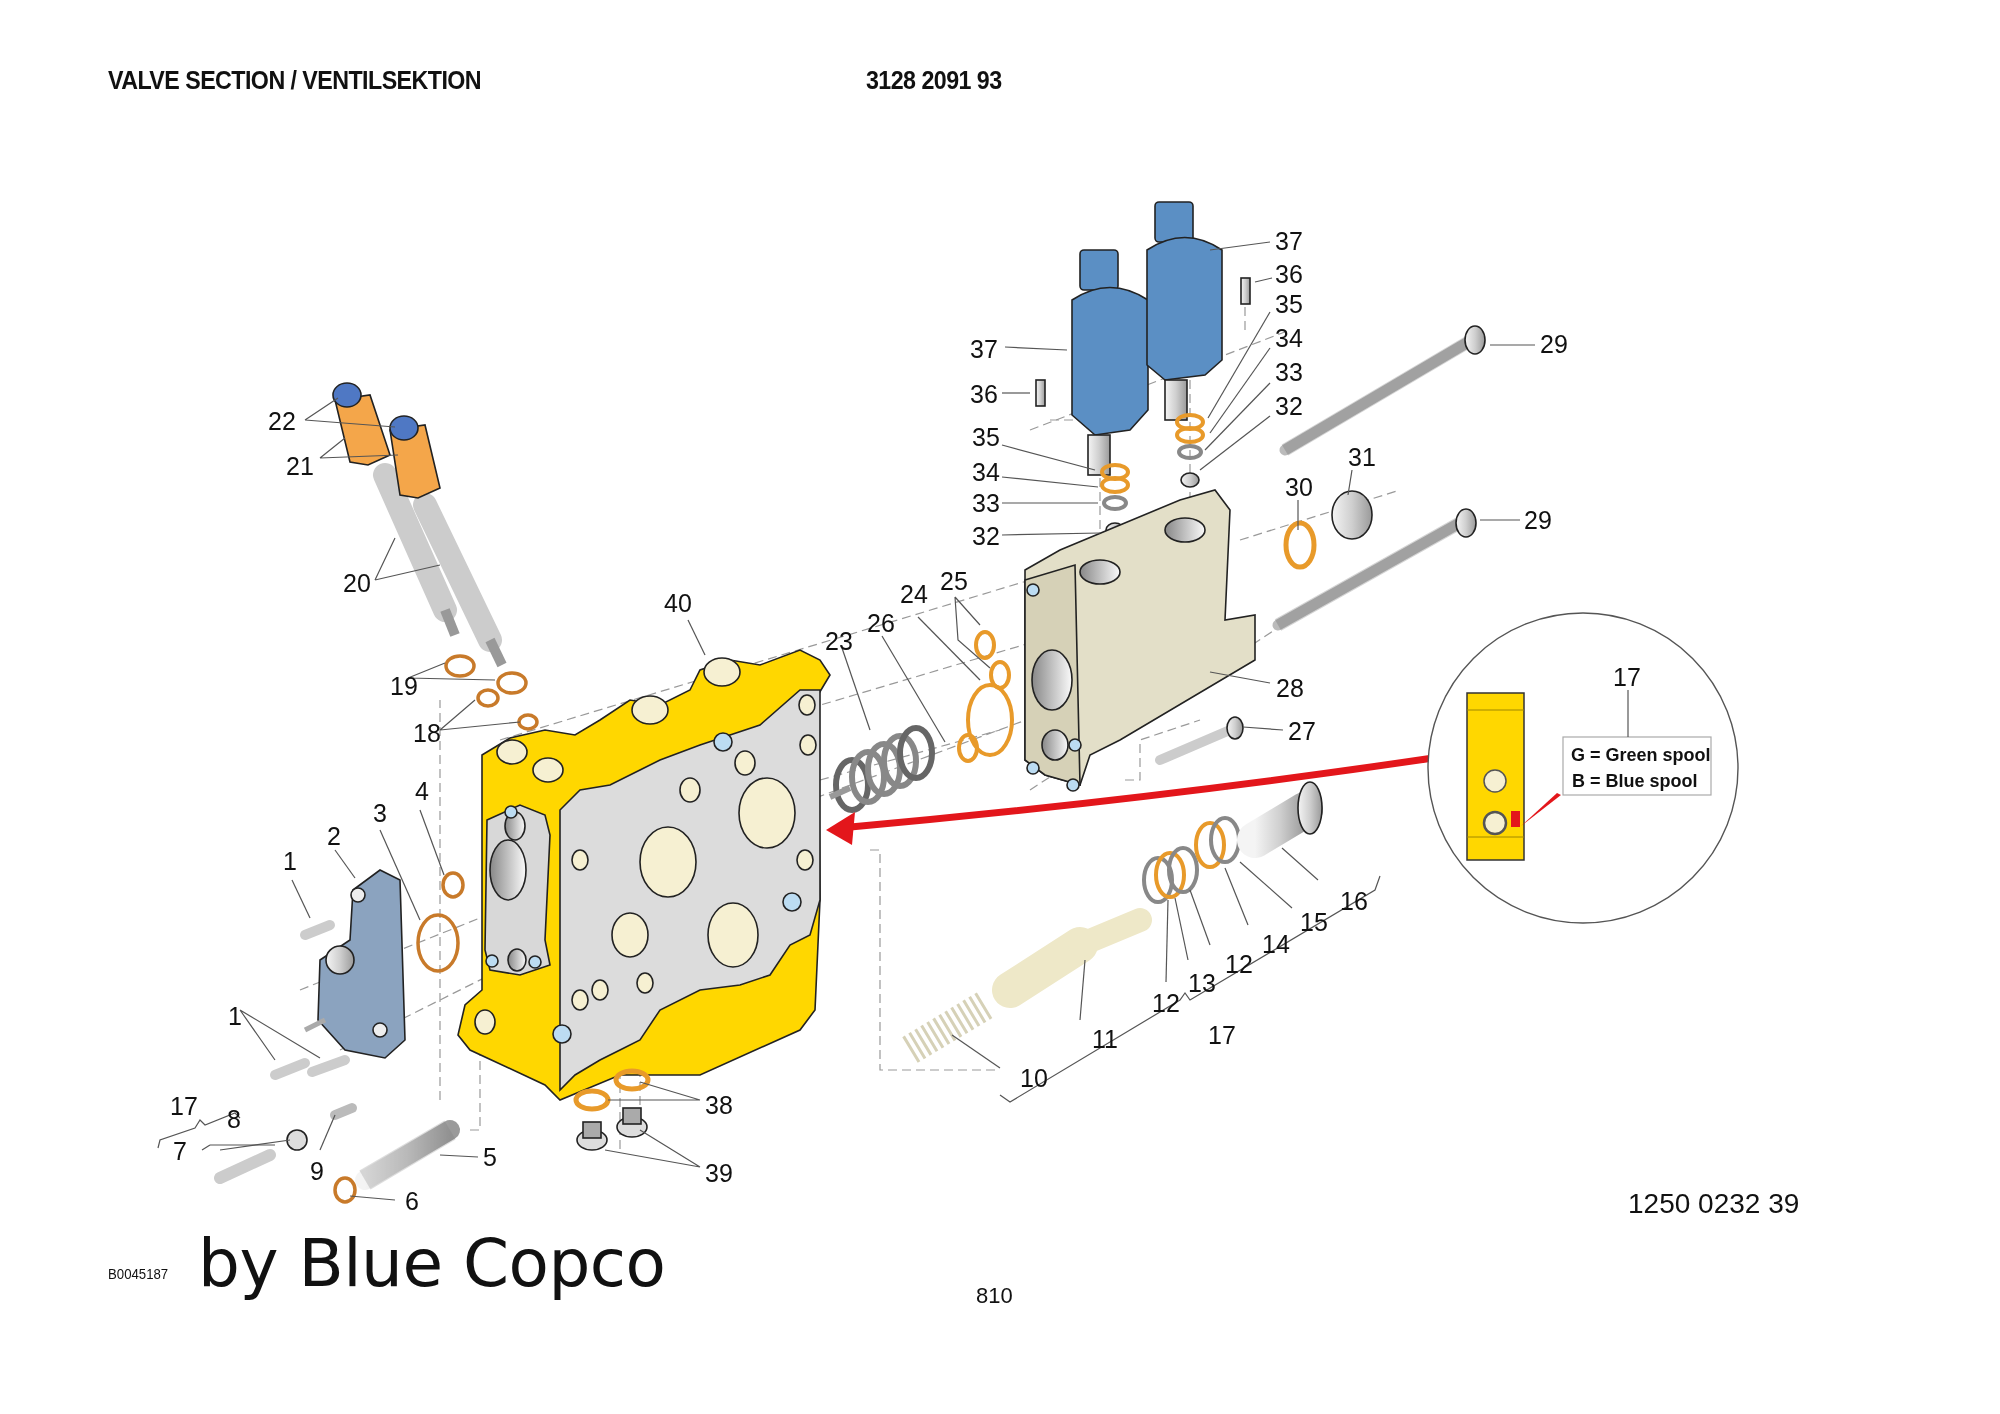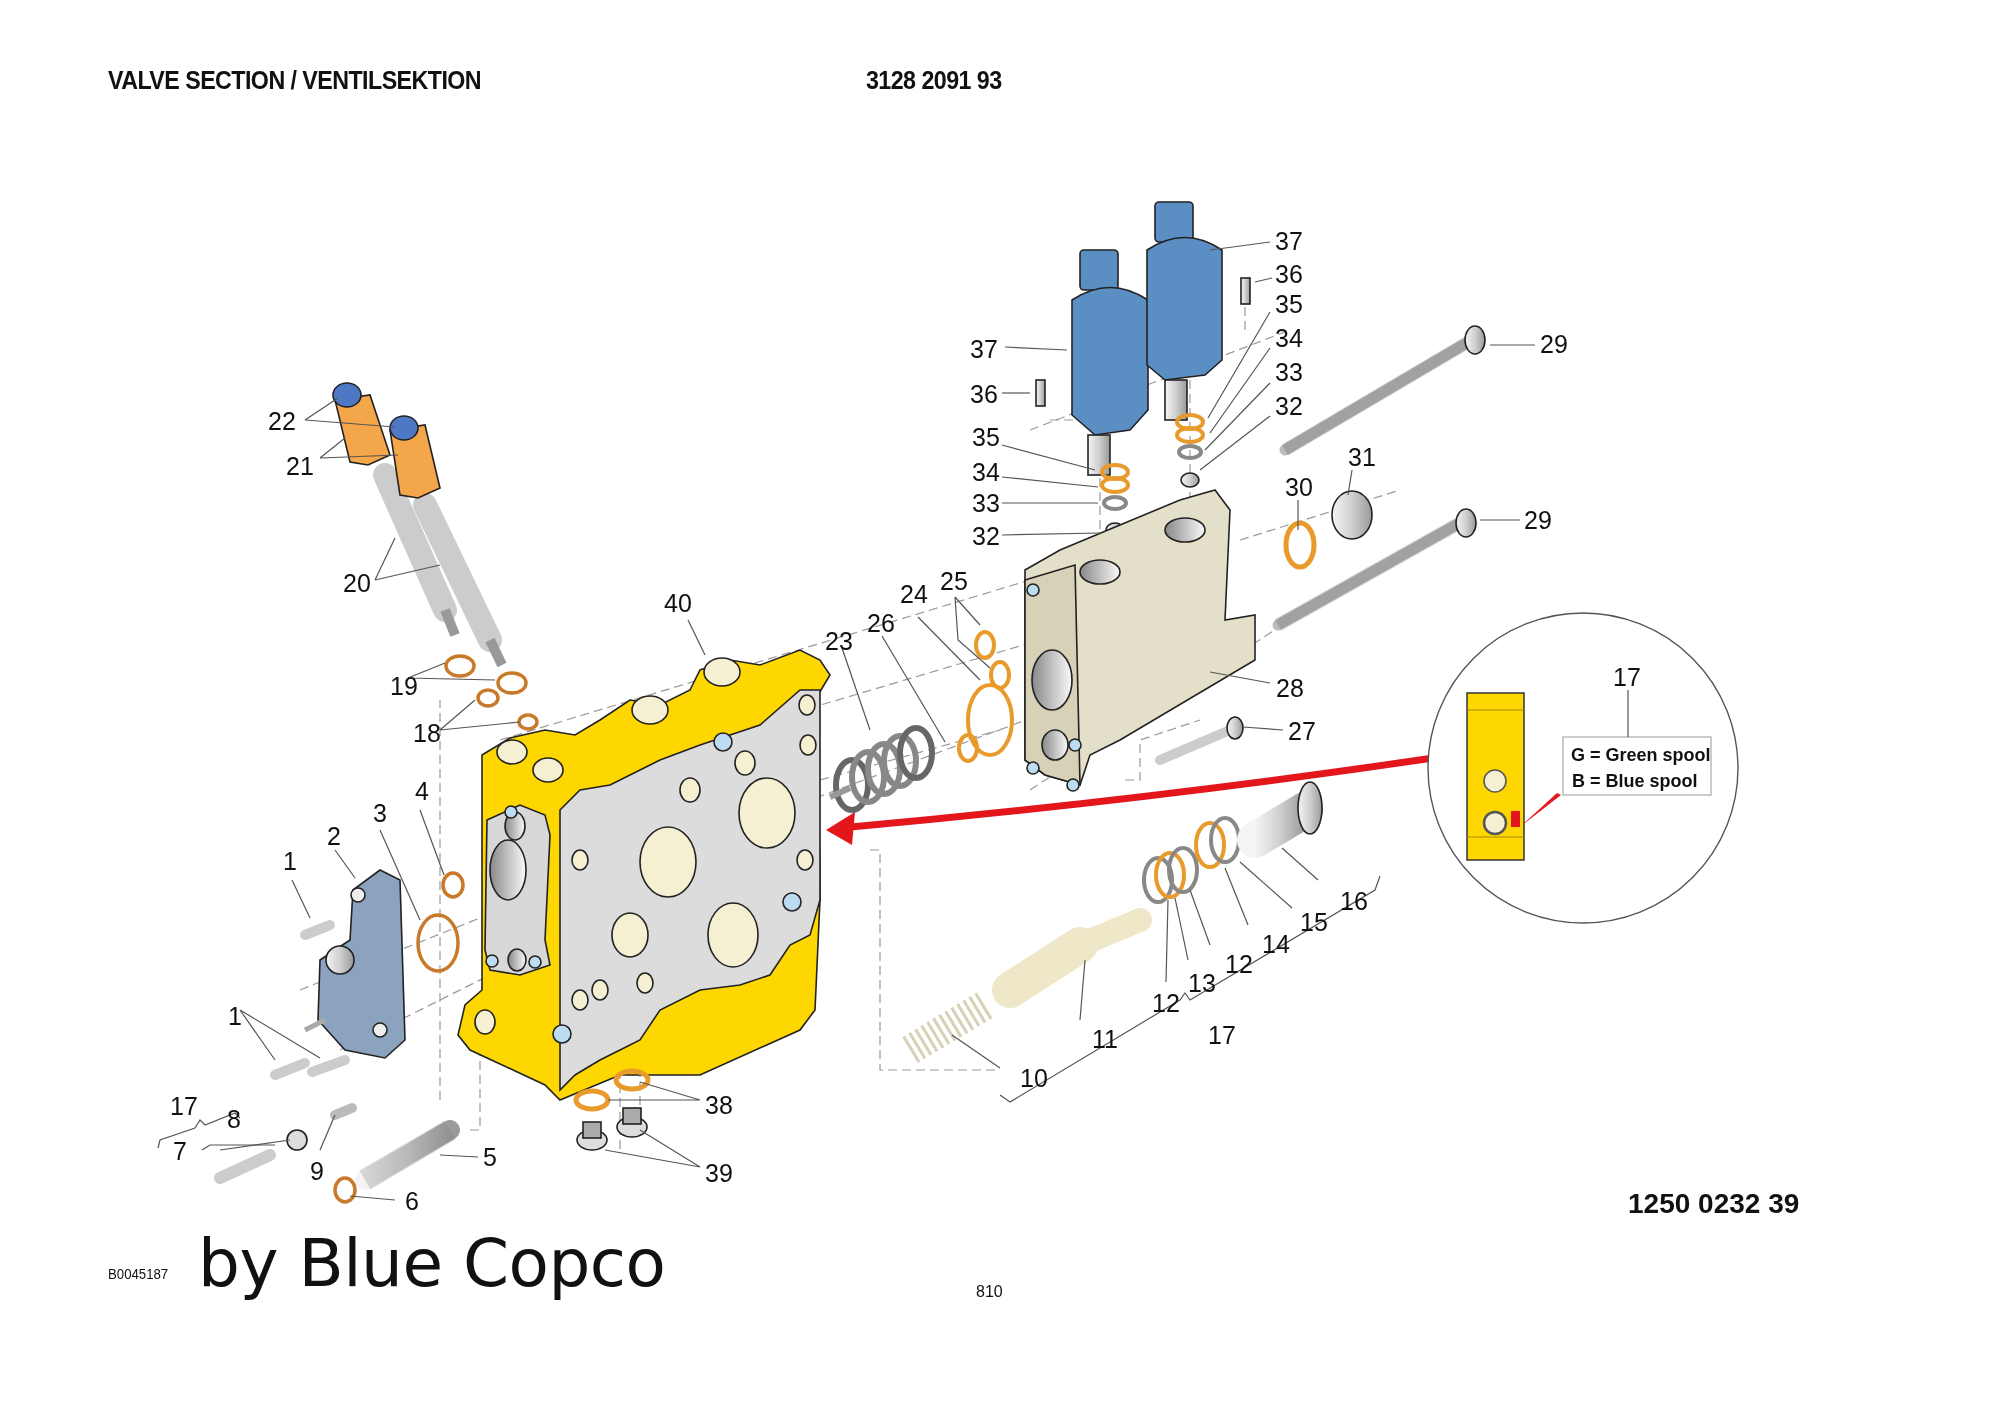--- a/index.html
+++ b/index.html
@@ -8,22 +8,22 @@
   .hdr { position: absolute; font-weight: bold; font-size: 25px; letter-spacing: -0.6px;
          transform: scaleX(0.93); transform-origin: left top; }
   #title { left: 108px; top: 66px; }
   #partno { left: 866px; top: 66px; }
   #drawing { position: absolute; left: 0; top: 0; width: 2000px; height: 1414px; }
   .lbl { font-family: "Liberation Sans", sans-serif; font-size: 25px; fill: #111; }
   .legend-txt { font-family: "Liberation Sans", sans-serif; font-size: 18px; font-weight: bold; fill: #111; }
   .foot { position: absolute; }
   #imgcode { left: 108px; top: 1265px; font-size: 15px; transform: scaleX(0.88); transform-origin: left top; }
   #brand { left: 198px; top: 1225px; font-family: "DejaVu Sans", sans-serif; font-size: 66px; letter-spacing: -0.5px; }
-  #pageno { left: 976px; top: 1283px; font-size: 16px; }
-  #docno { left: 1628px; top: 1188px; font-size: 28px; font-weight: bold; }
+  #pageno { left: 976px; top: 1283px; font-size: 22px; }
+  #docno { left: 1628px; top: 1188px; font-size: 28px; }
   .leader { stroke: #555; stroke-width: 1.2; fill: none; }
   .dash { stroke: #999; stroke-width: 1.2; fill: none; stroke-dasharray: 9 5; }
   .outline { stroke: #222; stroke-width: 1.6; }
 </style>
 </head>
 <body>
 
 <div id="title" class="hdr">VALVE SECTION / VENTILSEKTION</div>
 <div id="partno" class="hdr">3128 2091 93</div>
 

